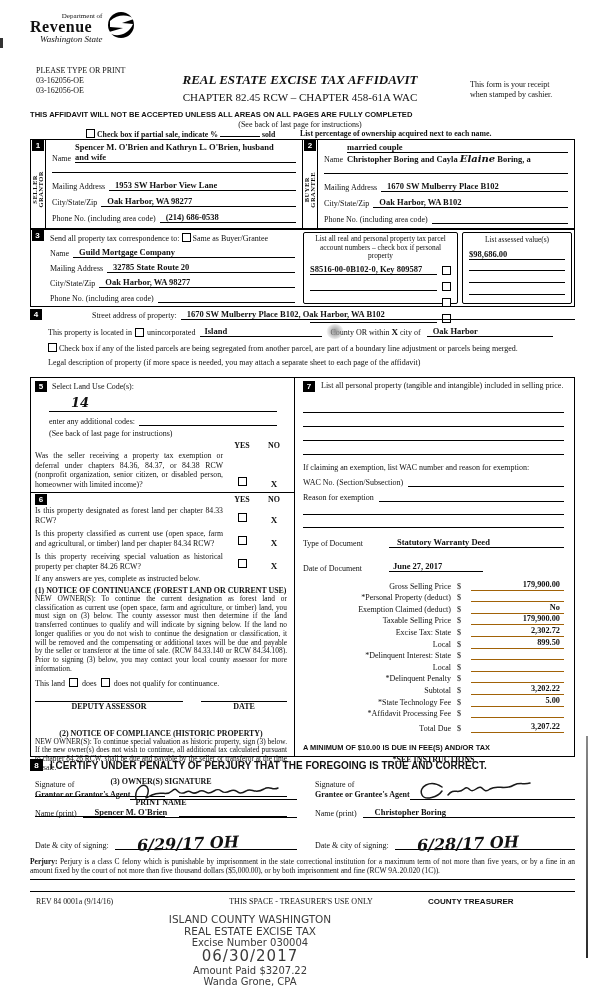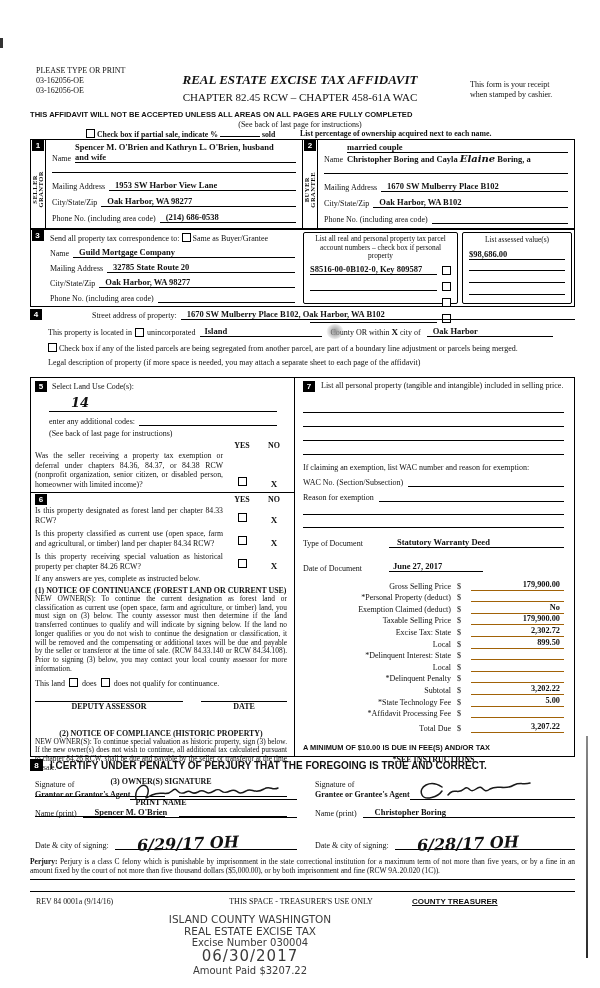--- a/index.html
+++ b/index.html
@@ -47,20 +47,31 @@
   .sigline{flex:1;border-bottom:1px solid #000;position:relative;height:24px;}
   .smudge{position:absolute;width:18px;height:15px;left:-4px;top:-3px;border-radius:50%;
           background:radial-gradient(circle,#8f8f8f 0%,rgba(160,160,160,.35) 55%,rgba(200,200,200,0) 75%);}
   .stamp{font-family:"DejaVu Sans",sans-serif;color:#3b3b3b;text-align:center;line-height:1.1;}
 </style>
 </head>
 <body>
 
 <div id="page">
 
+  <div class="abs" style="left:30px;top:12px;display:flex;align-items:flex-start;">
+    <div style="text-align:left;">
+      <div class="logo-dept">Department of</div>
+      <div class="logo-rev">Revenue</div>
+      <div class="logo-ws">Washington State</div>
+    </div>
+    <svg width="34" height="32" viewBox="0 0 34 32" style="margin:-2px 0 0 2px;">
+      <circle cx="17" cy="15" r="13" fill="#000"></circle>
+      <path d="M6 11 C14 3 26 5 30 9 L18 13 L29 14 C24 26 10 28 5 22 L19 18 L6 17 Z" fill="#fff"></path>
+    </svg>
+  </div>
 
   <div class="abs lbl" style="left:36px;top:66px;line-height:1.25;">
     <div>PLEASE TYPE OR PRINT</div>
     <div>03-162056-OE</div>
     <div>03-162056-OE</div>
   </div>
 
   <div class="abs" style="left:150px;top:72px;width:300px;text-align:center;">
     <div class="b i" style="font-size:13px;">REAL ESTATE EXCISE TAX AFFIDAVIT</div>
     <div style="font-size:11px;margin-top:3px;">CHAPTER 82.45 RCW – CHAPTER 458-61A WAC</div>
@@ -498,27 +509,28 @@
 
     <div style="margin-top:7px;border-bottom:1.6px solid #000;padding-bottom:3px;font-size:7.5px;line-height:1.25;text-align:justify;">
       <span class="b">Perjury:</span>
       <span>Perjury is a class C felony which is punishable by imprisonment in the state correctional institution for a maximum term of not more than five years, or by a fine in an amount fixed by the court of not more than five thousand dollars ($5,000.00), or by both imprisonment and fine (RCW 9A.20.020 (1C)).</span>
     </div>
   </div>
 
   <div class="abs" style="left:30px;top:891px;width:545px;border-top:1.3px solid #000;padding-top:5px;display:flex;align-items:flex-start;">
     <span style="font-size:7.8px;width:170px;padding-left:6px;flex:0 0 auto;">REV 84 0001a (9/14/16)</span>
     <span style="font-size:8px;width:190px;text-align:center;flex:0 0 auto;">THIS SPACE - TREASURER'S USE ONLY</span>
-    <span class="sans b" style="font-size:8px;margin-left:16px;text-decoration:underline;">COUNTY TREASURER</span>
+    <span class="sans b" style="font-size:8px;margin-left:32px;">COUNTY TREASURER</span>
   </div>
 
   <div class="abs stamp" style="left:95px;top:914px;width:310px;">
     <div style="font-size:10.5px;">ISLAND COUNTY WASHINGTON</div>
     <div style="font-size:10.5px;">REAL ESTATE EXCISE TAX</div>
     <div style="font-size:10px;">Excise Number 030004</div>
     <div style="font-size:15px;letter-spacing:1px;">06/30/2017</div>
     <div style="font-size:10px;">Amount Paid $3207.22</div>
+    <div style="font-size:10px;">Wanda Grone, CPA</div>
   </div>
 
   <div class="abs" style="left:586px;top:736px;width:2px;height:222px;background:linear-gradient(#8a8a8a,#2a2a2a);"></div>
   <div class="abs" style="left:0;top:38px;width:3px;height:10px;background:#333;"></div>
 
 </div>
 
 </body></html>

